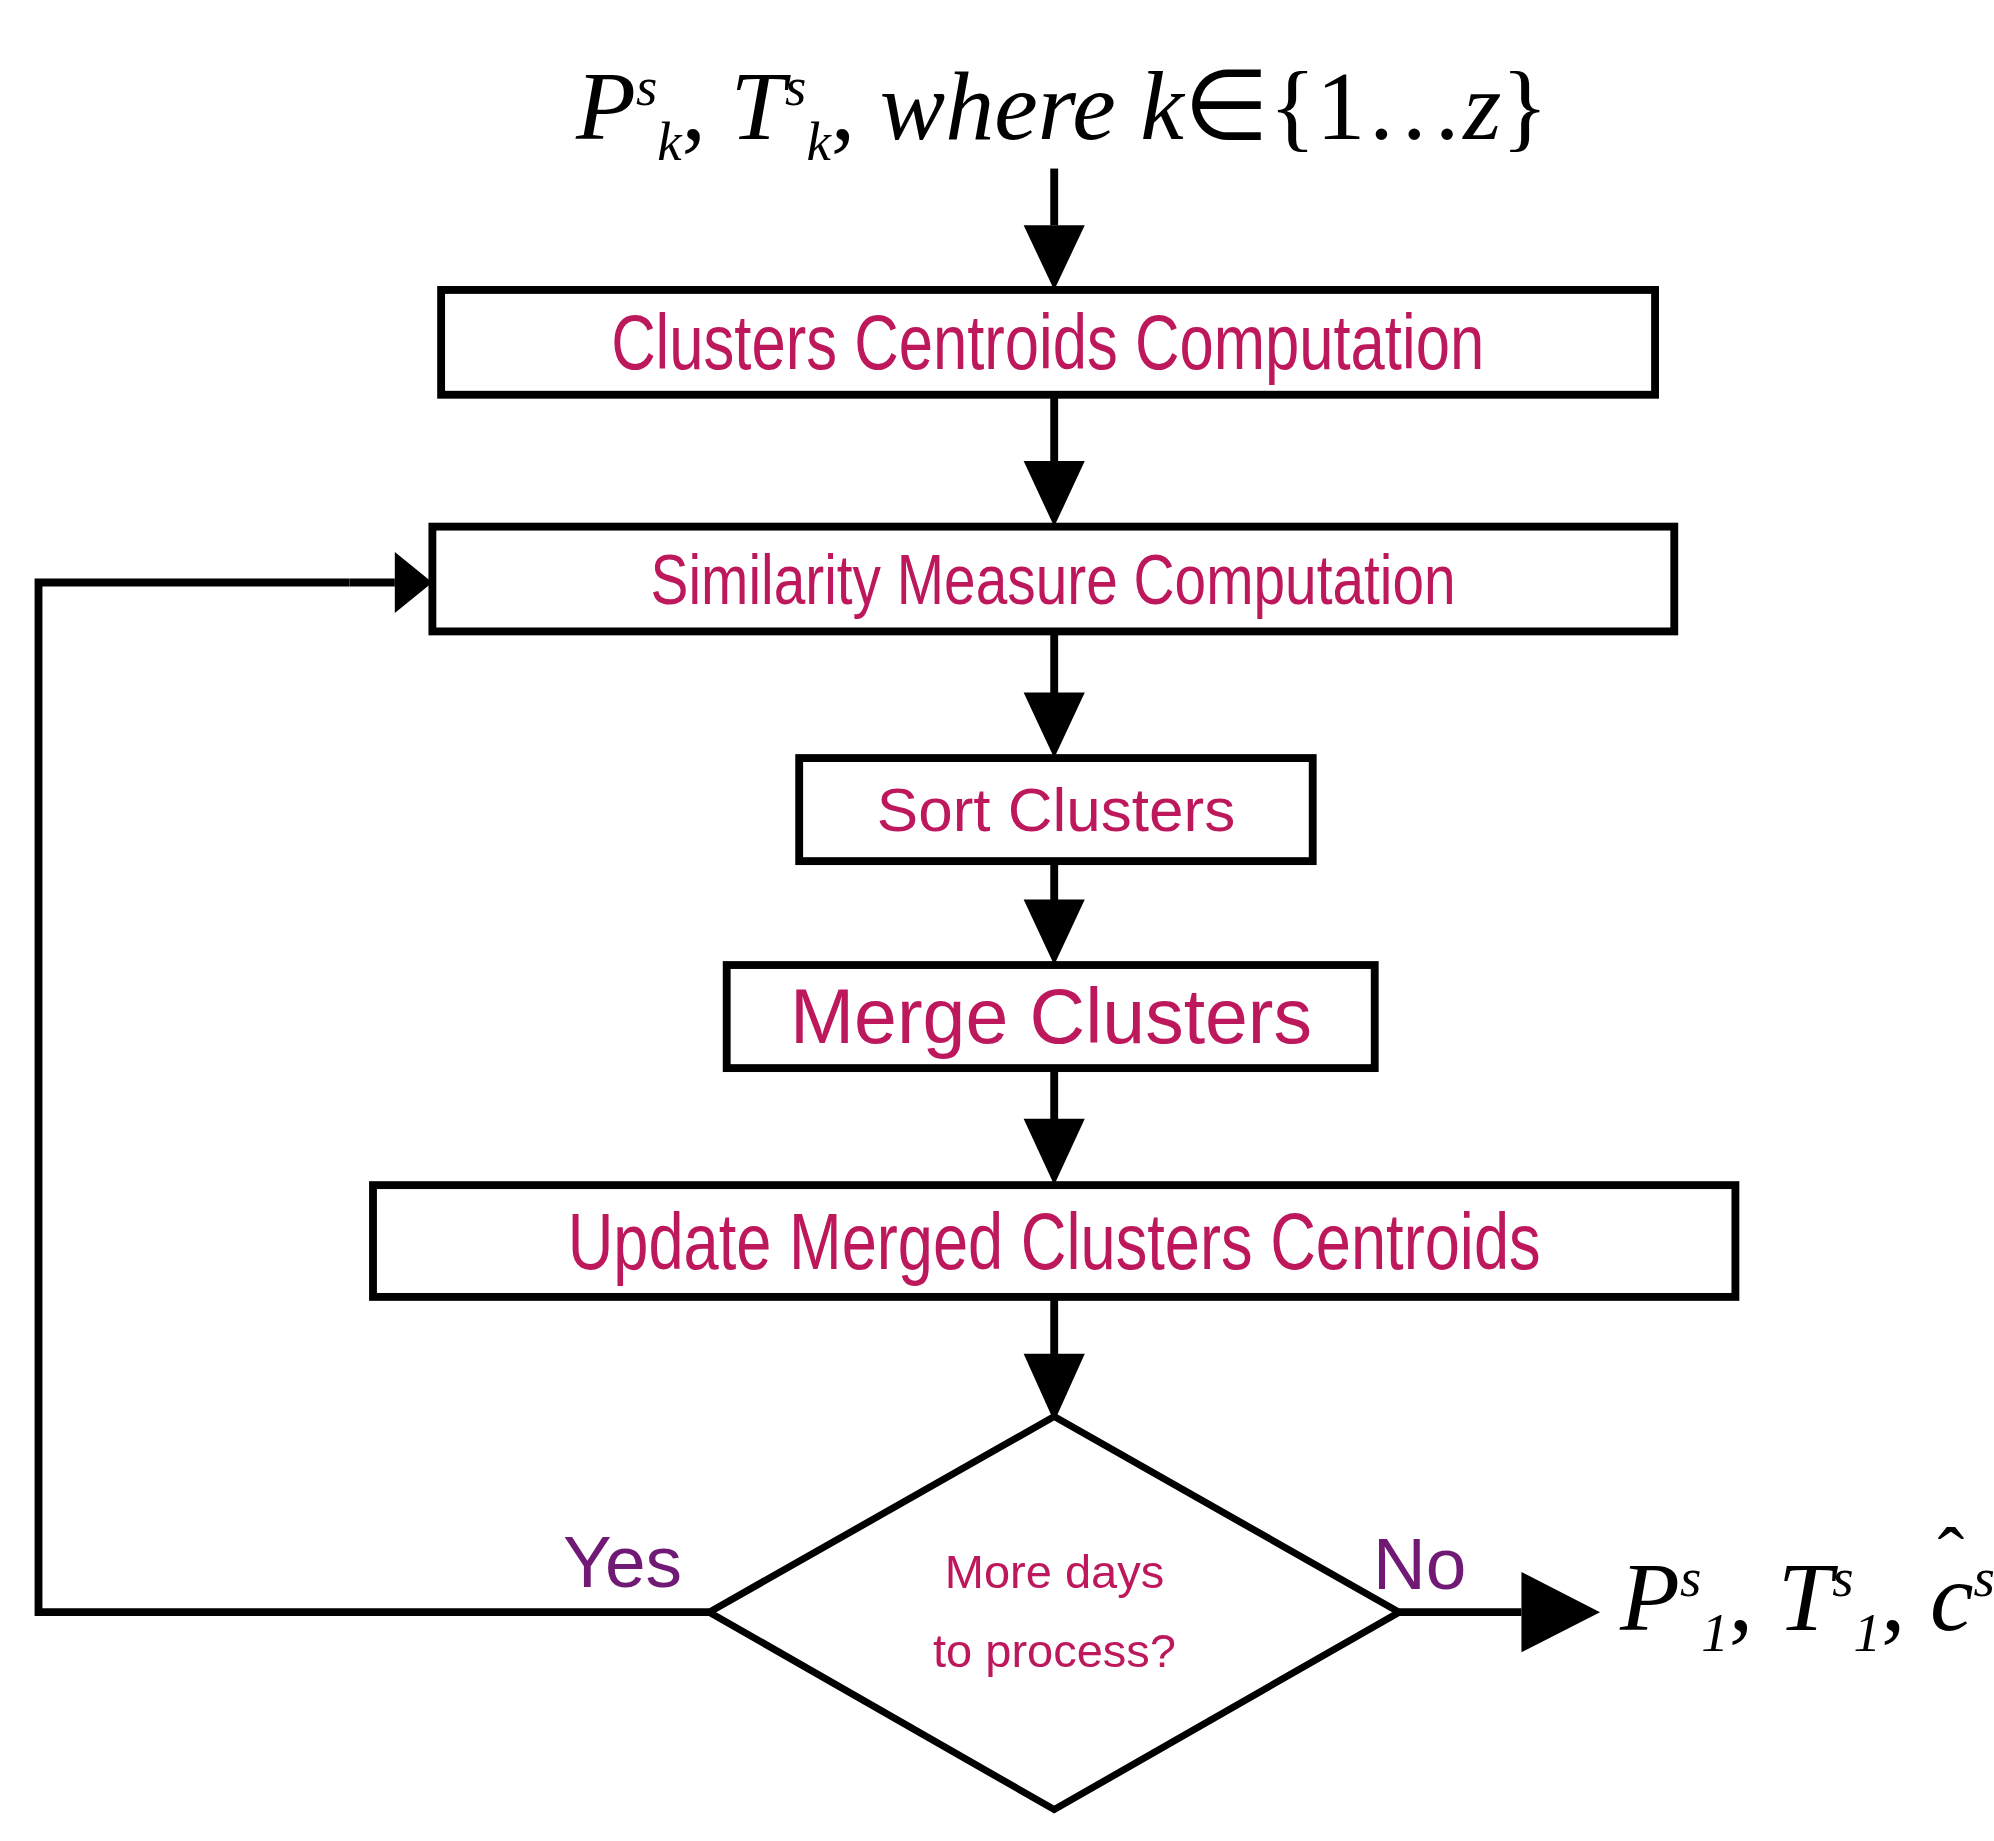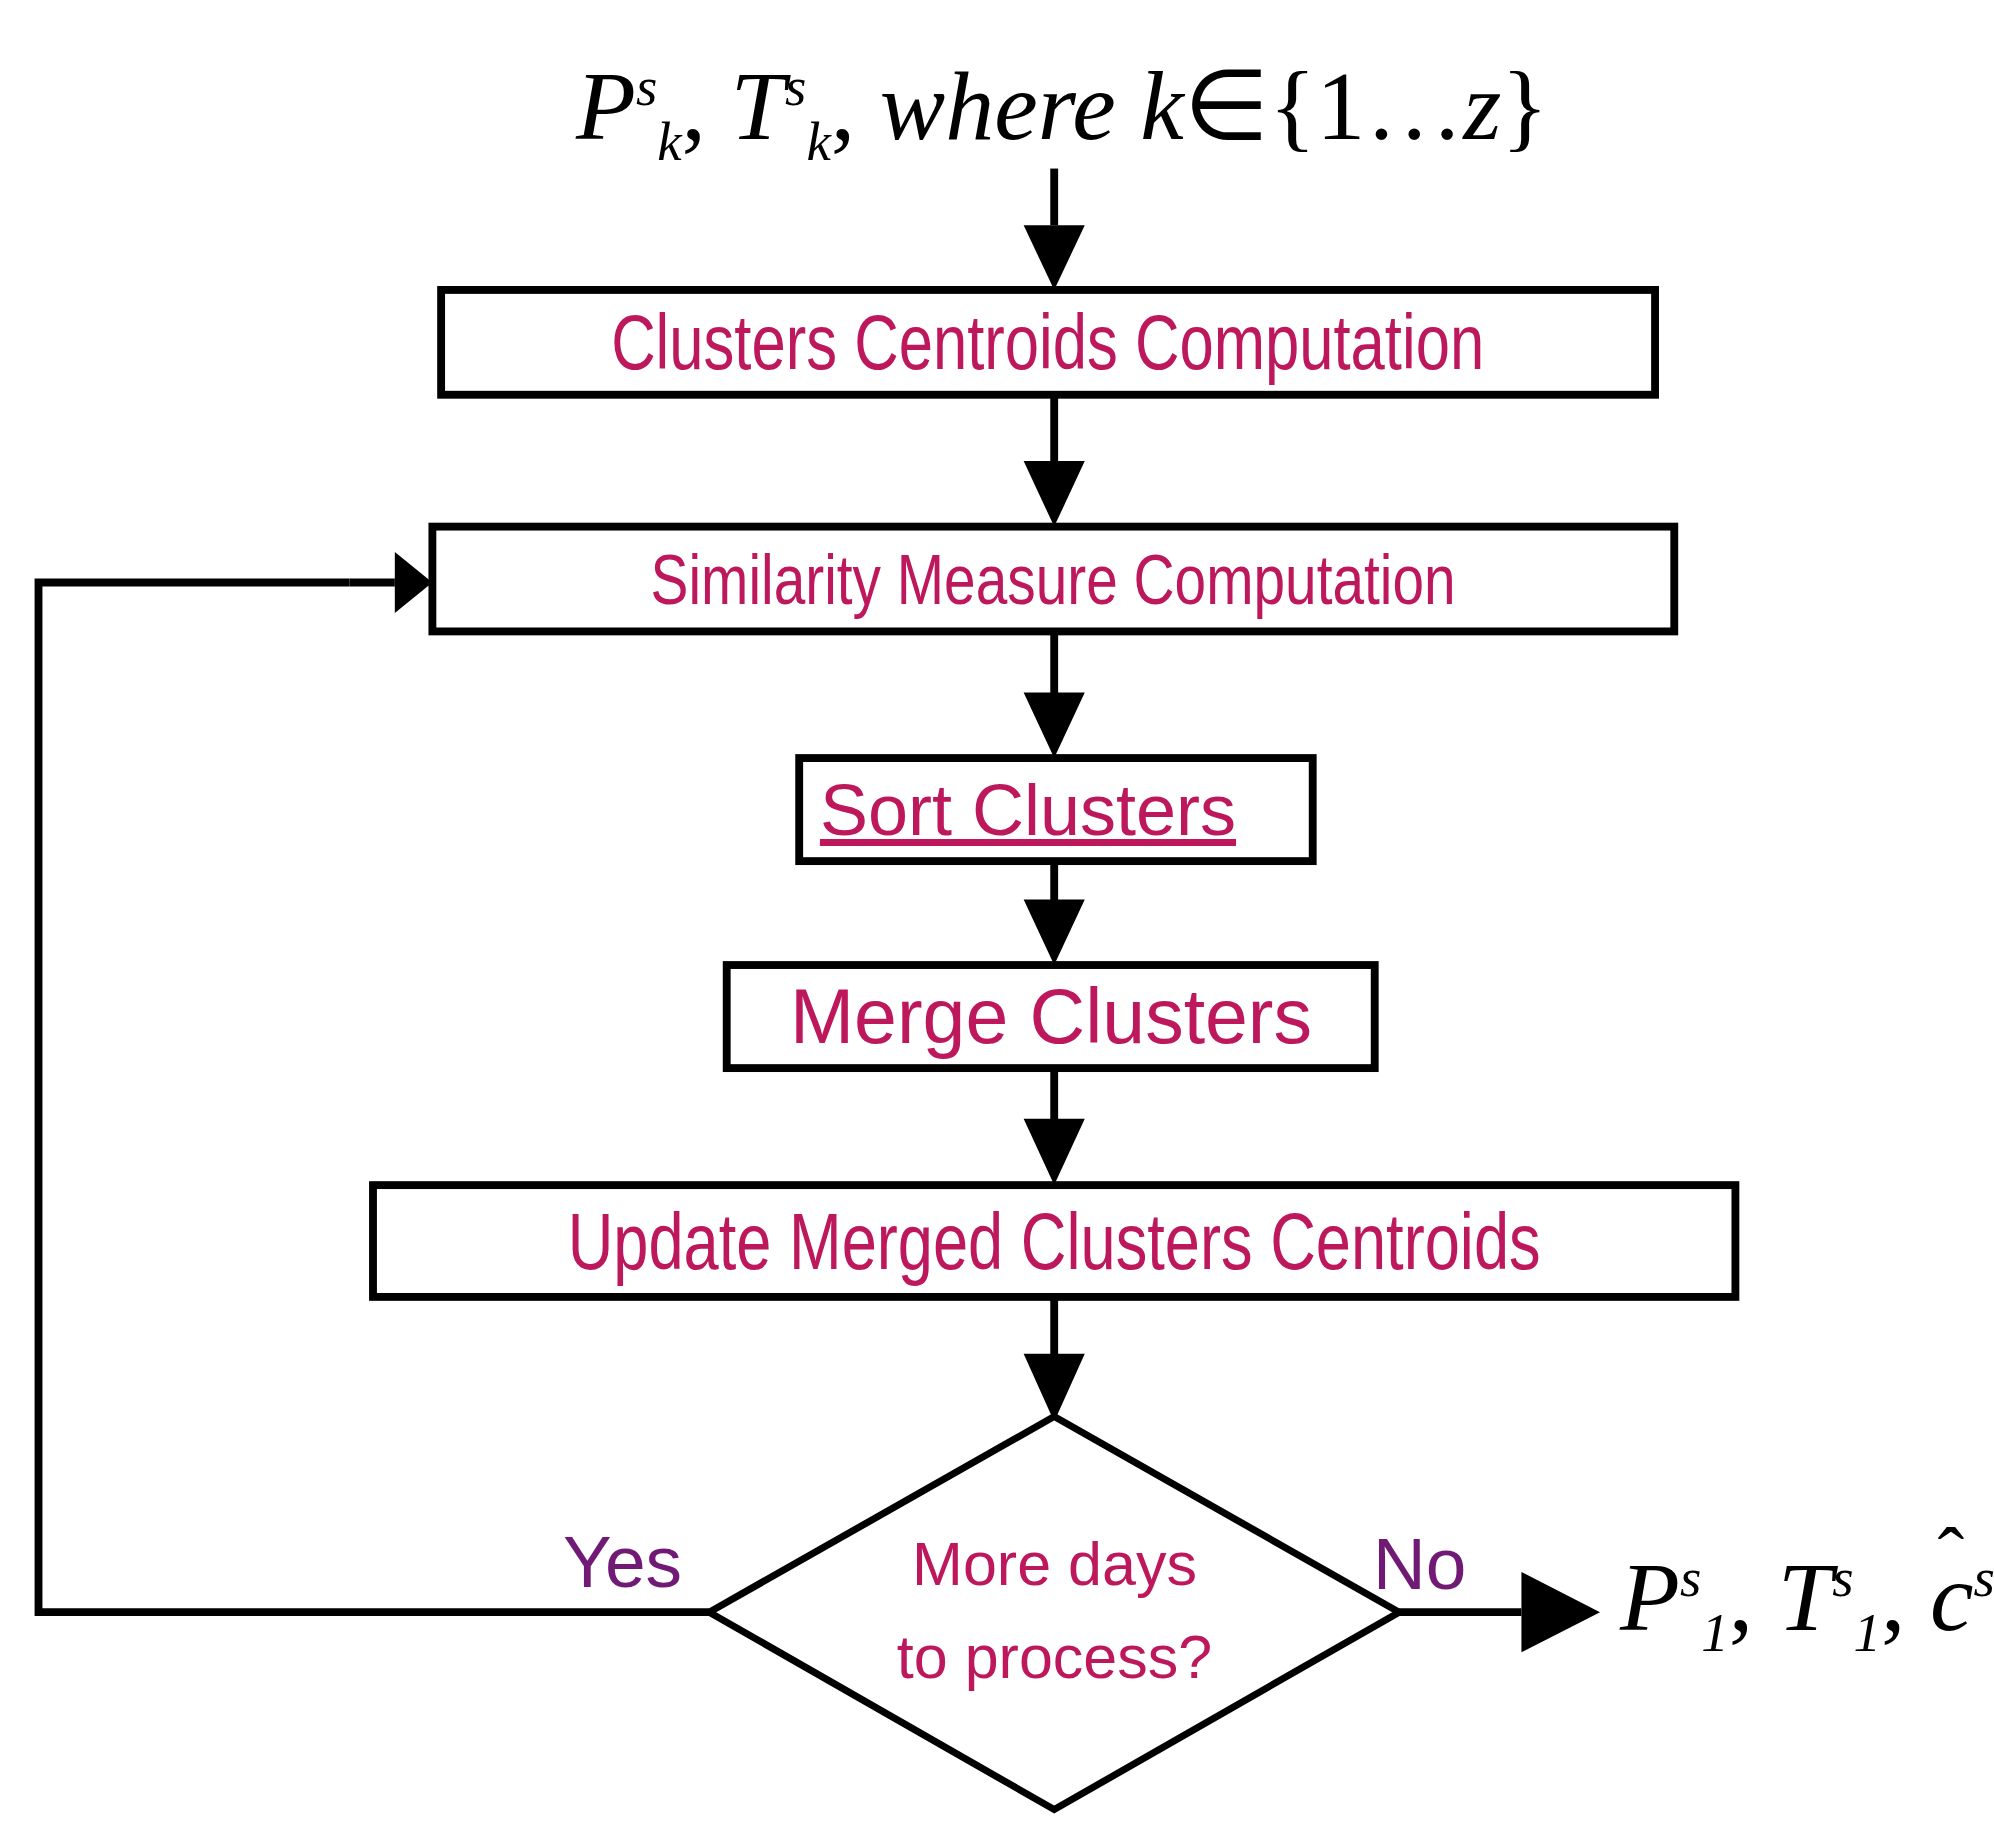--- a/index.html
+++ b/index.html
@@ -152,33 +152,33 @@
   </div>
 
   <div class="node-label" style="left:441px; top:290px; width:1214px; height:105px; font-size:77px;">
     <span class="narrow">Clusters Centroids Computation</span>
   </div>
 
   <div class="node-label" style="left:432px; top:527px; width:1242px; height:105px; font-size:71px;">
     <span class="narrow">Similarity Measure Computation</span>
   </div>
 
-  <div class="node-label" style="left:771px; top:758px; width:514px; height:103px; font-size:72px;text-decoration:underline;">
+  <div class="node-label" style="left:799px; top:758px; width:514px; height:103px; font-size:62px;">
     <span>Sort Clusters</span>
   </div>
 
   <div class="node-label" style="left:727px; top:965px; width:648px; height:103px; font-size:77px;">
     <span>Merge Clusters</span>
   </div>
 
   <div class="node-label" style="left:373px; top:1185px; width:1363px; height:112px; font-size:79px;">
     <span class="narrow">Update Merged Clusters Centroids</span>
   </div>
 
-  <div class="node-label" style="left:788px; top:1502px; width:533px; height:218px; font-size:61px; flex-direction:column; justify-content:center;">
+  <div class="node-label" style="left:788px; top:1502px; width:533px; height:218px; font-size:47px; flex-direction:column; justify-content:center;">
     <span style="display:block;">More days</span>
     <span style="display:block; margin-top:32px;">to process?</span>
   </div>
 
   <div class="edge-label" style="left:563px; top:1525px; font-size:73px;">Yes</div>
 
   <div class="edge-label" style="left:1373px; top:1527px; font-size:73px;">No</div>
 
   <div class="mathline" style="left:1620px; top:1524px; font-size:98px;">
     <span>P</span><span class="up">s</span><span class="dn">1</span><span class="rom">,</span>&nbsp;<span>T</span><span class="up">s</span><span class="dn">1</span><span class="rom">,</span>&nbsp;<span class="hatwrap"><span class="hat">ˆ</span><span>c</span></span><span class="up">s</span>

